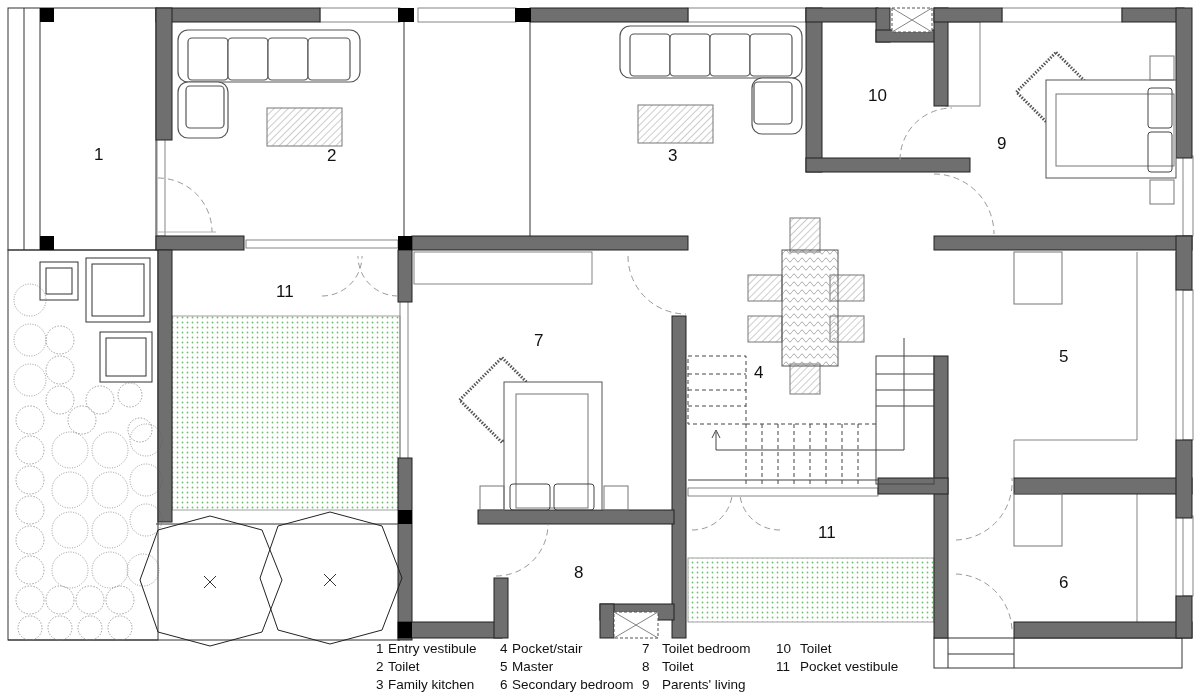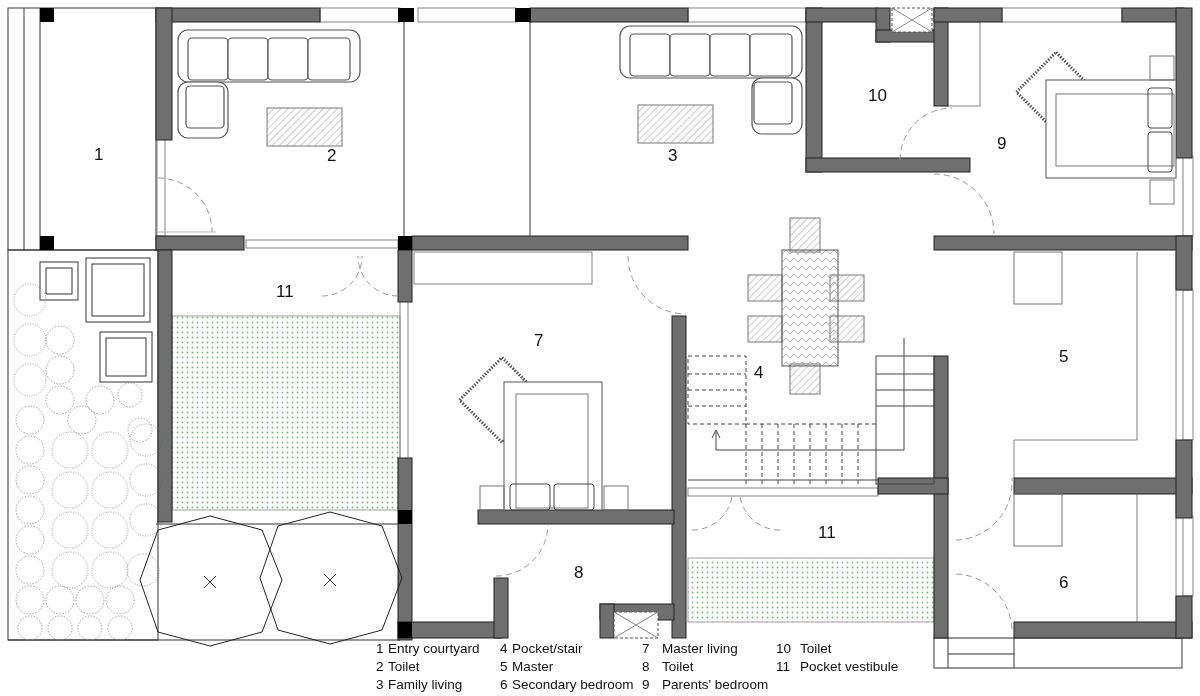--- a/index.html
+++ b/index.html
@@ -314,38 +314,38 @@
     <text class="label" x="574" y="578">8</text>
     <text class="label" x="997" y="149">9</text>
     <text class="label" x="868" y="101">10</text>
     <text class="label" x="276" y="297">11</text>
     <text class="label" x="818" y="538">11</text>
   </g>
 </svg>
 
 <div class="legend">
   <span>1</span>
-  <span>Entry courtyard</span>
+  <span>Entry vestibule</span>
   <span>4</span>
   <span>Pocket/stair</span>
   <span>7</span>
-  <span>Master living</span>
+  <span>Toilet bedroom</span>
   <span>10</span>
   <span>Toilet</span>
 
   <span>2</span>
   <span>Toilet</span>
   <span>5</span>
   <span>Master</span>
   <span>8</span>
   <span>Toilet</span>
   <span>11</span>
   <span>Pocket vestibule</span>
 
   <span>3</span>
-  <span>Family living</span>
+  <span>Family kitchen</span>
   <span>6</span>
   <span>Secondary bedroom</span>
   <span>9</span>
-  <span>Parents' bedroom</span>
+  <span>Parents' living</span>
   <span></span>
     <span></span>
 </div>
 
 </body></html>

